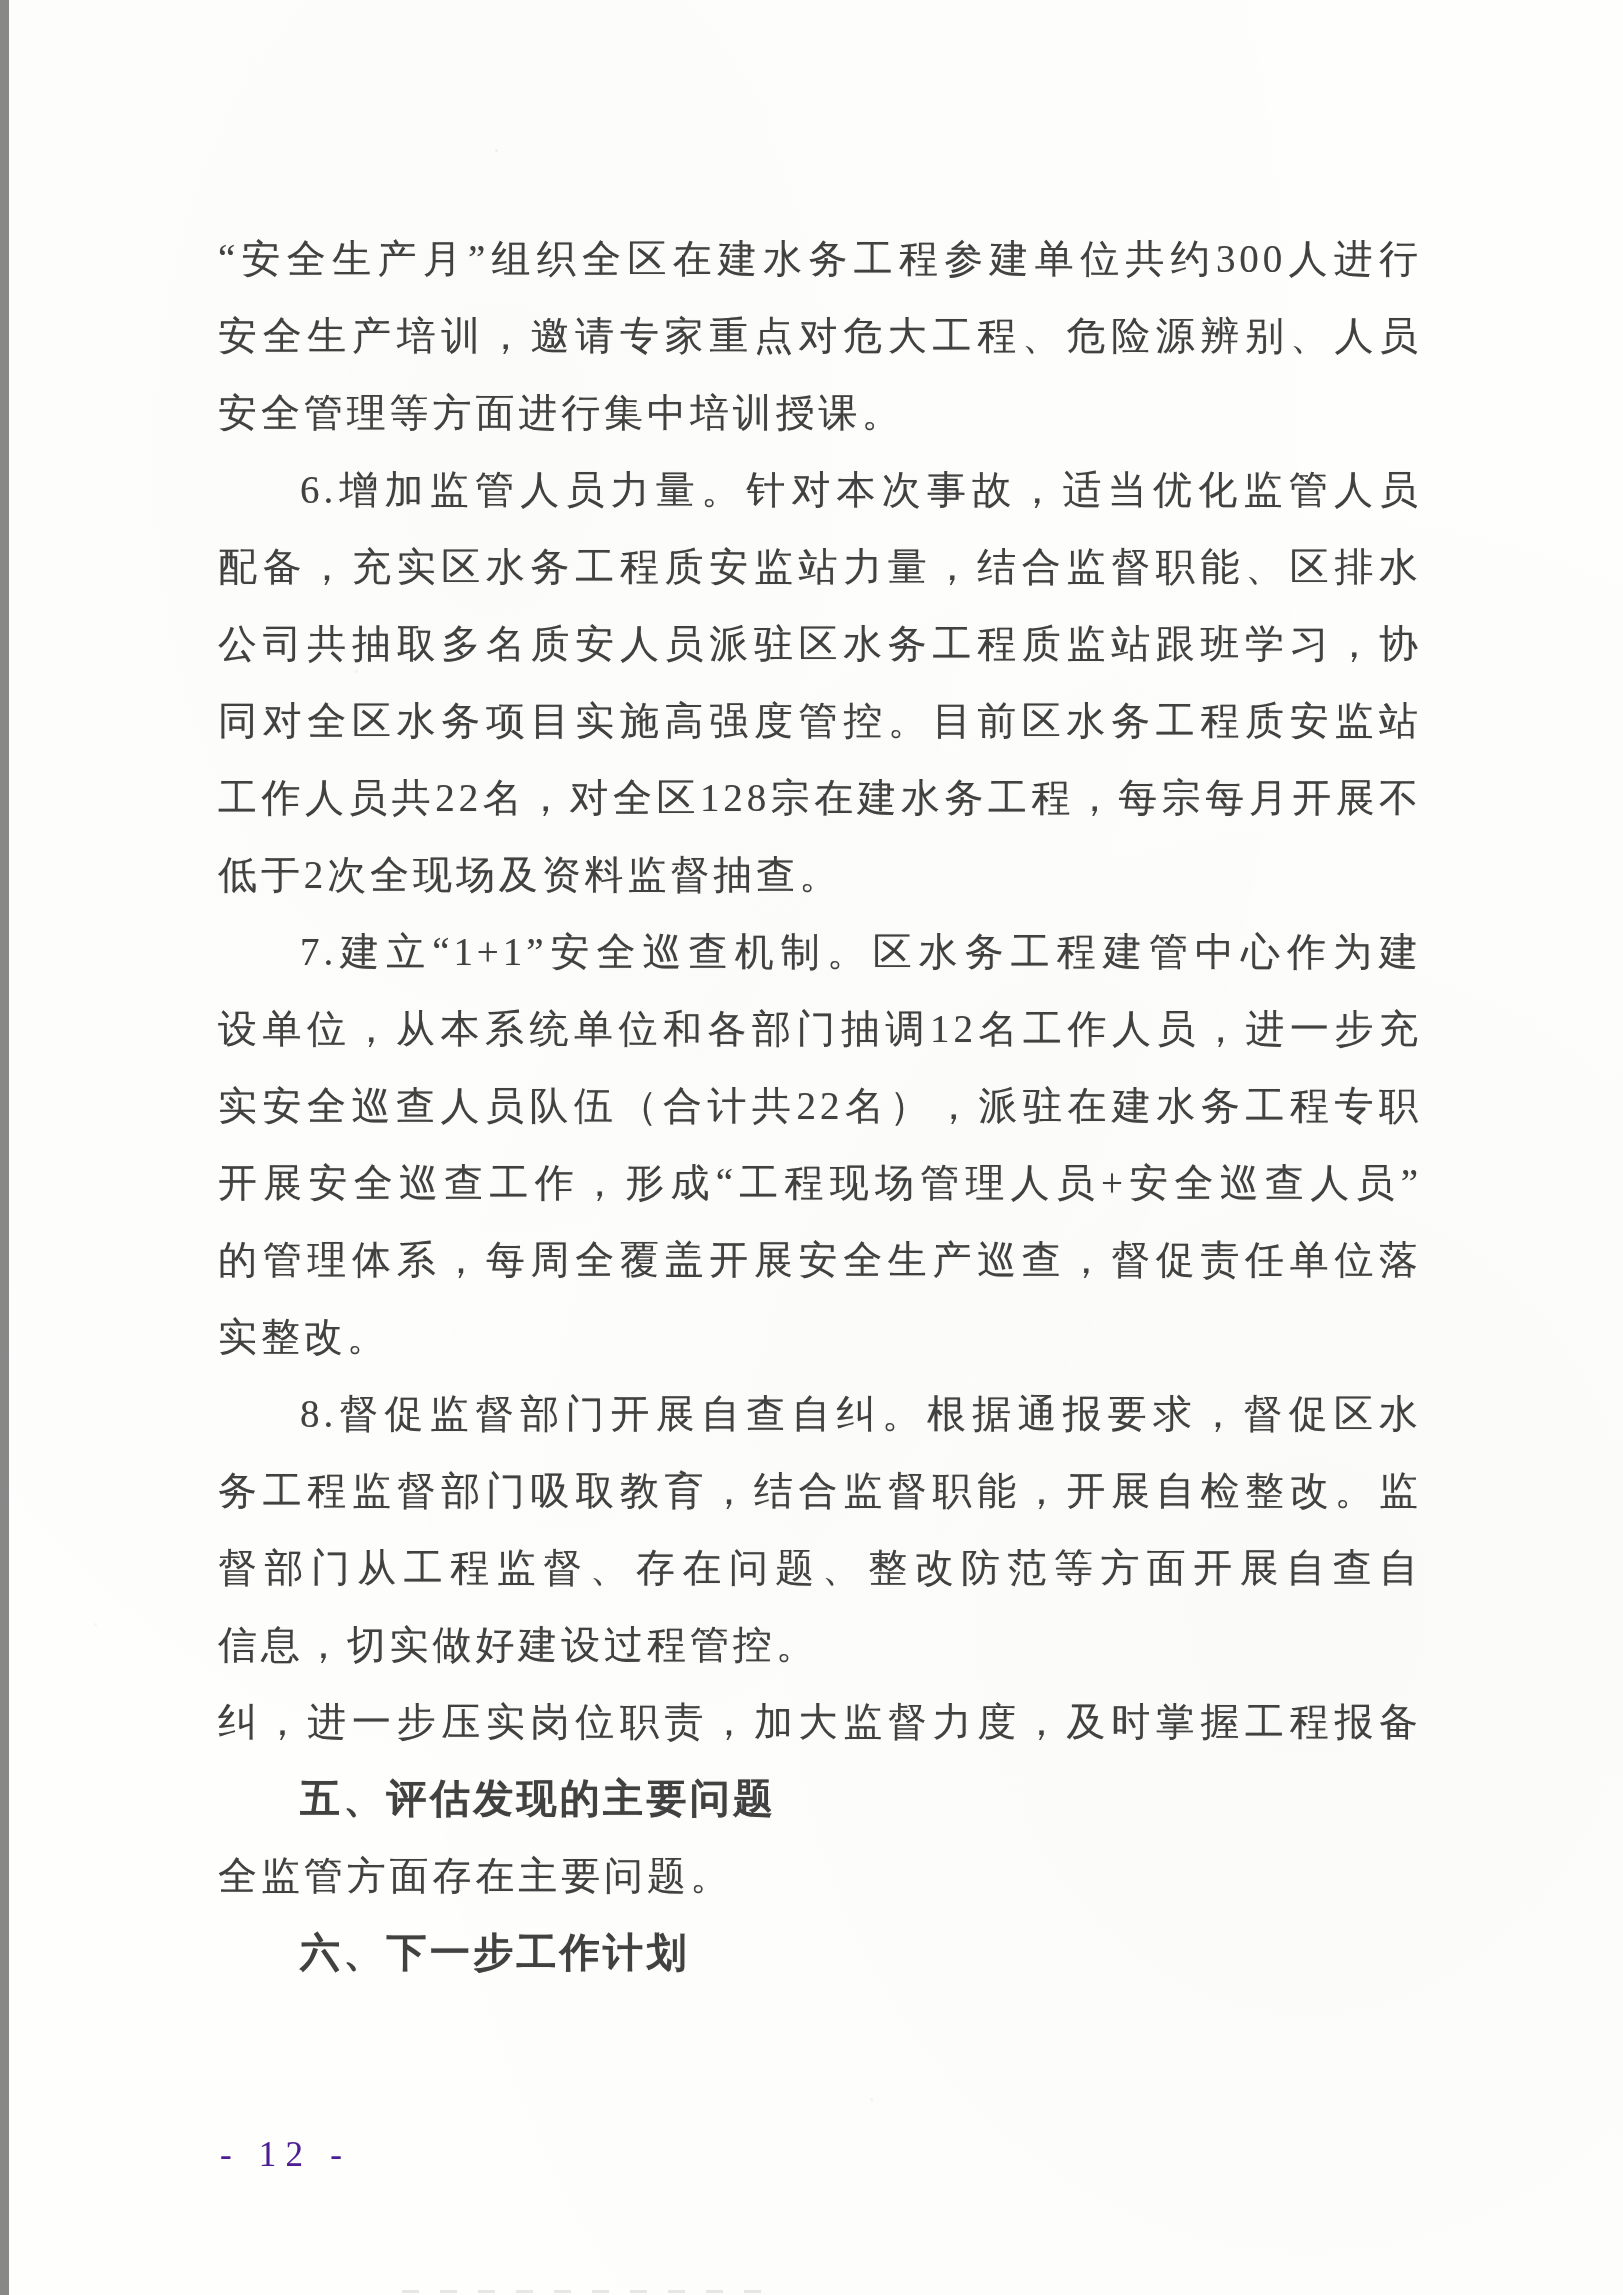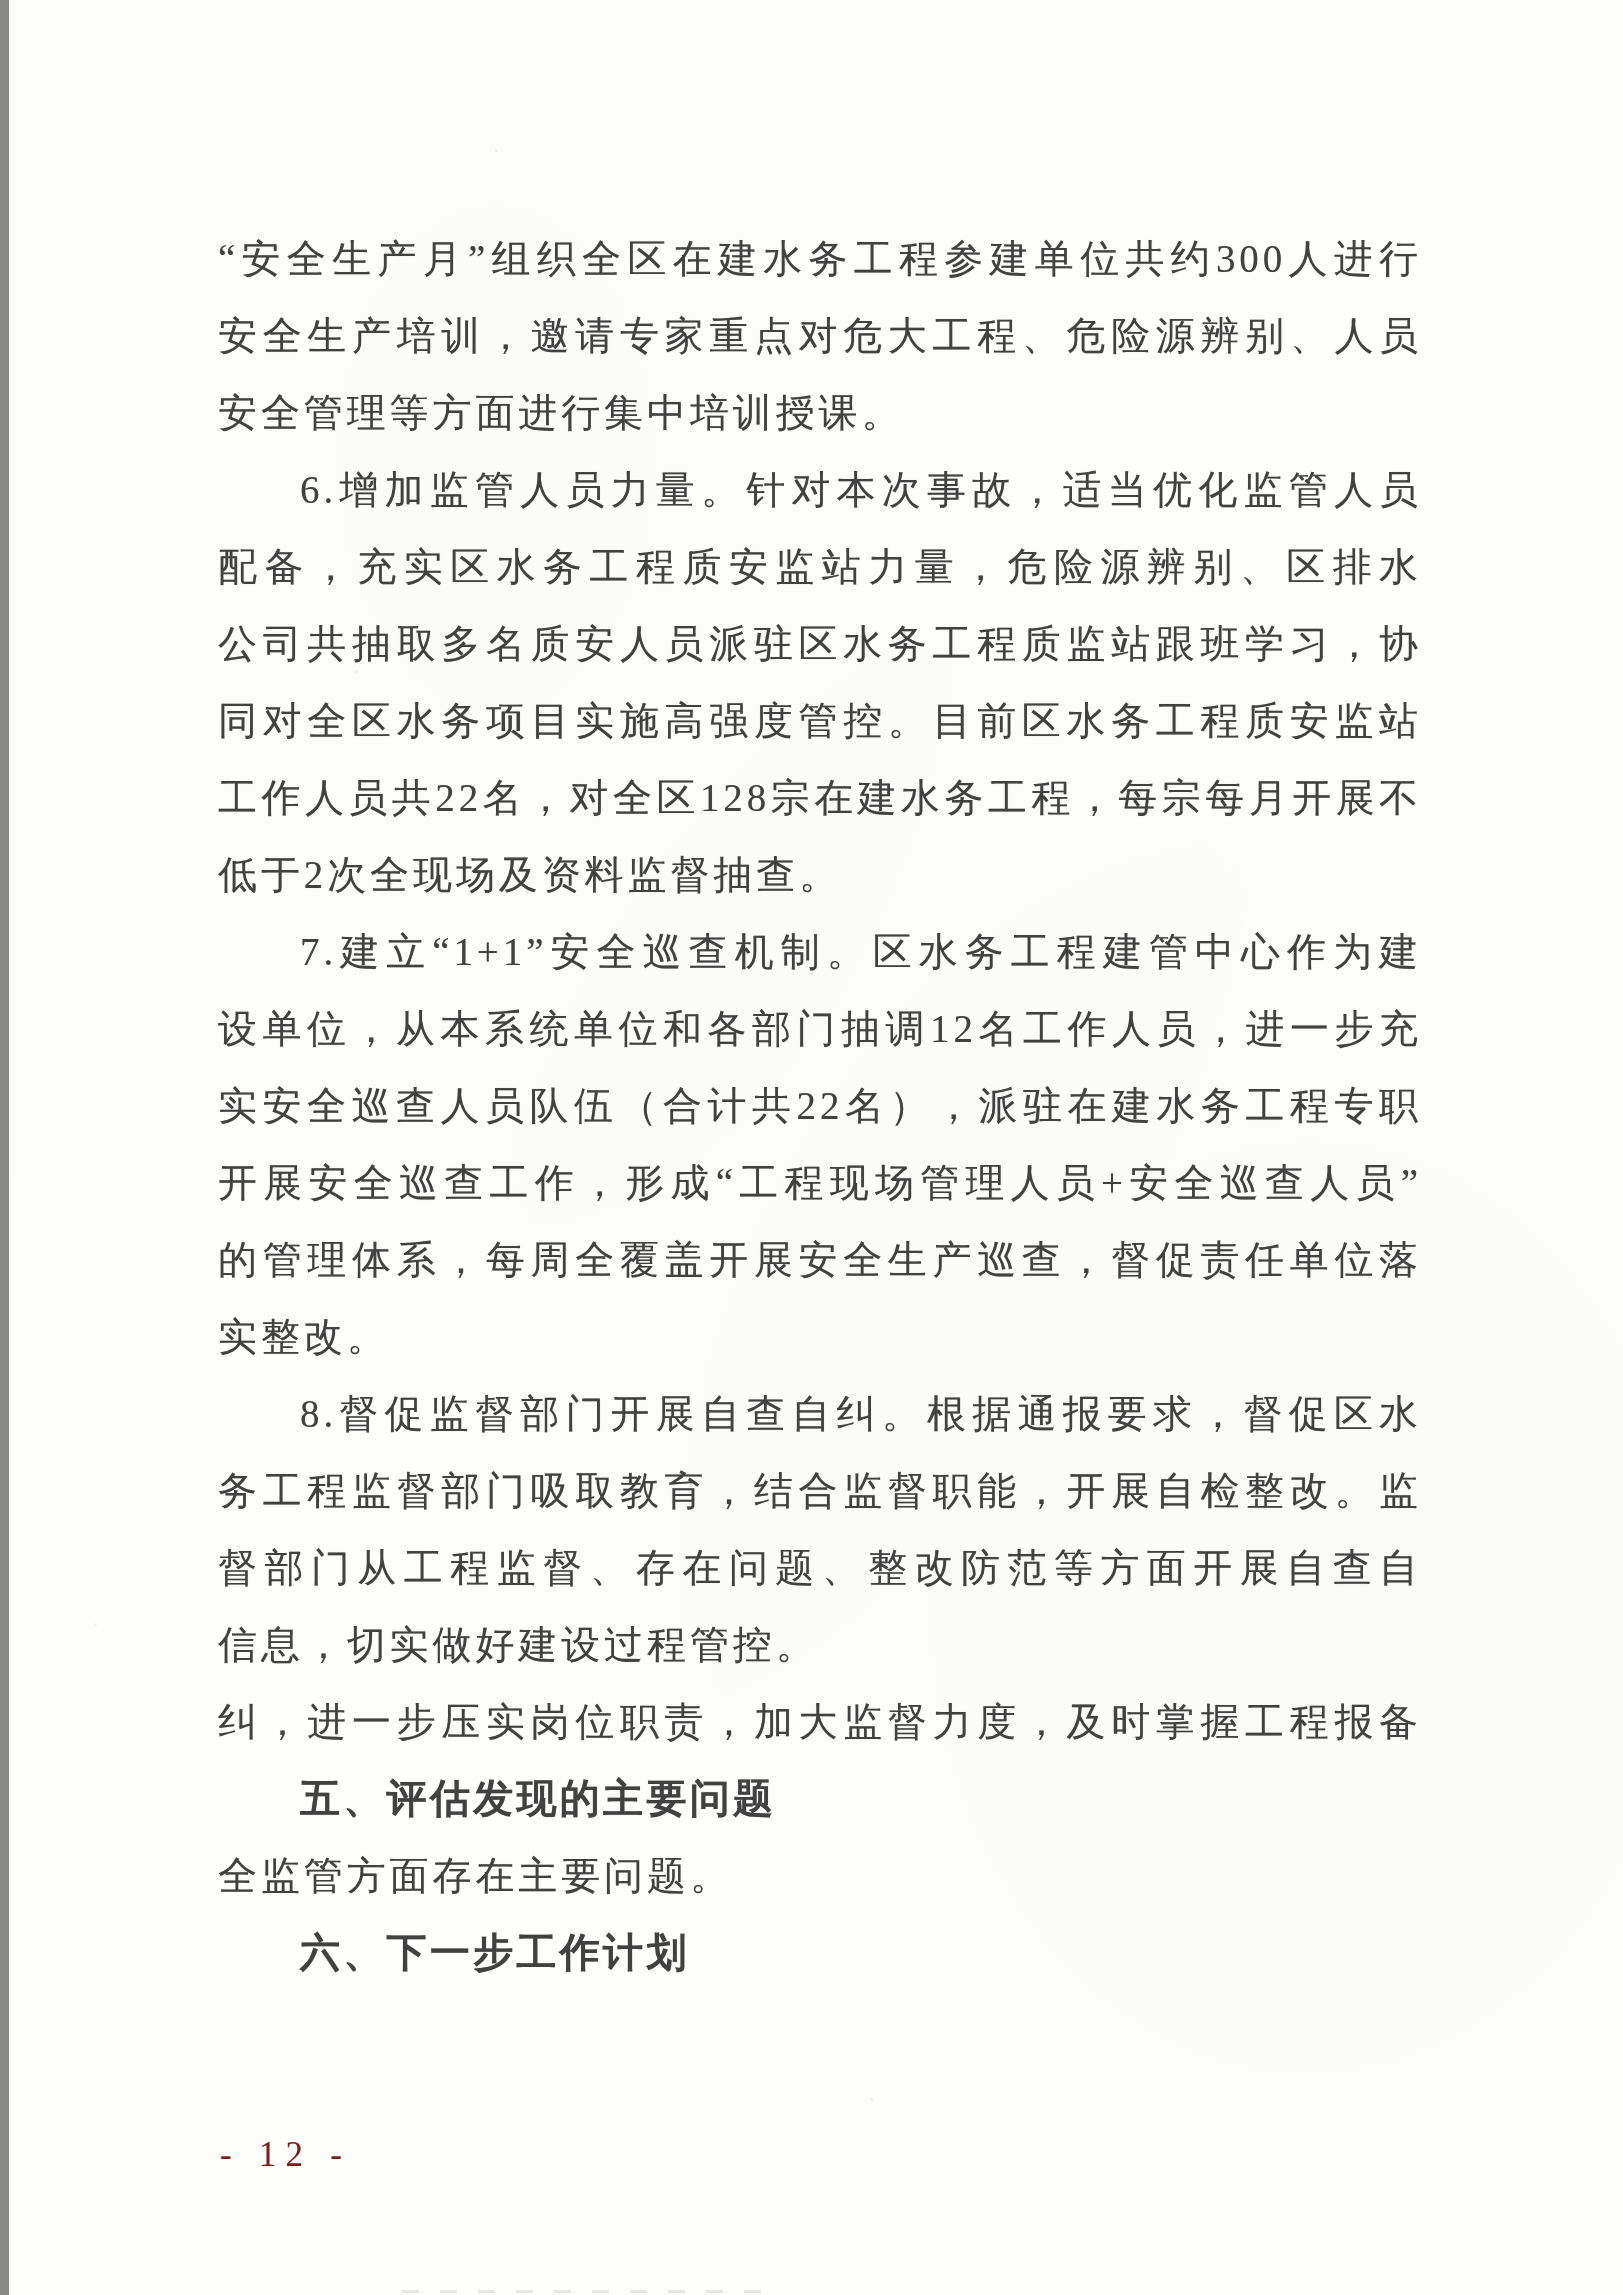--- a/index.html
+++ b/index.html
@@ -60,21 +60,21 @@
     text-align-last: left;
     text-shadow: 0 0 0.7px rgba(50,50,50,0.45);
   }
   .page-number {
     position: absolute;
     left: 211px;
     top: 2135px;
     font-size: 35px;
     letter-spacing: 9.2px;
     font-family: "Liberation Serif", serif;
-    color: #7f1d1d;
+    color: #4c1d95;
     text-shadow: 0 0 0.7px rgba(70,70,70,0.3);
   }
   .scan-artifact-bottom {
     position: absolute;
     left: 393px;
     top: 2290px;
     width: 367px;
     height: 2.6px;
     background: repeating-linear-gradient(
       90deg,
@@ -91,21 +91,21 @@
 </style>
 </head>
 <body>
 
 <div class="page" style="color: rgb(65, 65, 65); background: rgb(254, 254, 253);">
   <div class="text-block" id="text-block">
       <div class="line fill">“安全生产月”组织全区在建水务工程参建单位共约300人进行</div>
       <div class="line fill">安全生产培训，邀请专家重点对危大工程、危险源辨别、人员</div>
       <div class="line end">安全管理等方面进行集中培训授课。</div>
       <div class="line fill indent">6.增加监管人员力量。针对本次事故，适当优化监管人员</div>
-      <div class="line fill">配备，充实区水务工程质安监站力量，危险源辨别、区排水</div>
+      <div class="line fill">配备，充实区水务工程质安监站力量，结合监督职能、区排水</div>
       <div class="line fill">公司共抽取多名质安人员派驻区水务工程质监站跟班学习，协</div>
       <div class="line fill">同对全区水务项目实施高强度管控。目前区水务工程质安监站</div>
       <div class="line fill">工作人员共22名，对全区128宗在建水务工程，每宗每月开展不</div>
       <div class="line end">低于2次全现场及资料监督抽查。</div>
       <div class="line fill indent">7.建立“1+1”安全巡查机制。区水务工程建管中心作为建</div>
       <div class="line fill">设单位，从本系统单位和各部门抽调12名工作人员，进一步充</div>
       <div class="line fill">实安全巡查人员队伍（合计共22名），派驻在建水务工程专职</div>
       <div class="line fill">开展安全巡查工作，形成“工程现场管理人员+安全巡查人员”</div>
       <div class="line fill">的管理体系，每周全覆盖开展安全生产巡查，督促责任单位落</div>
       <div class="line end">实整改。</div>

